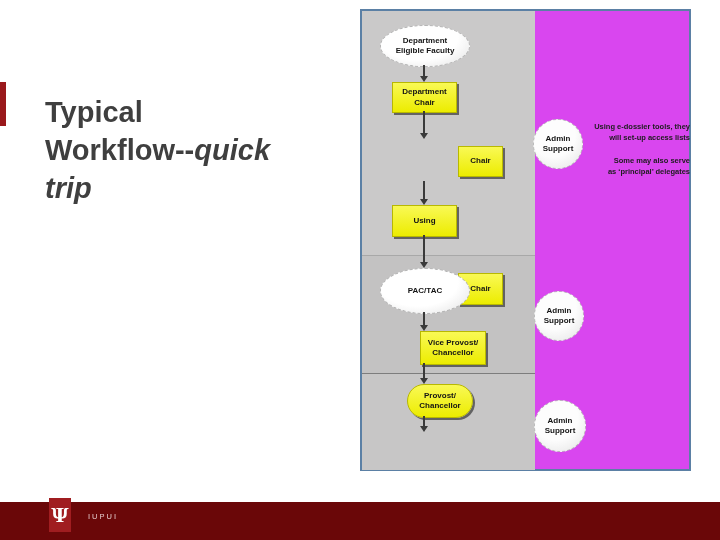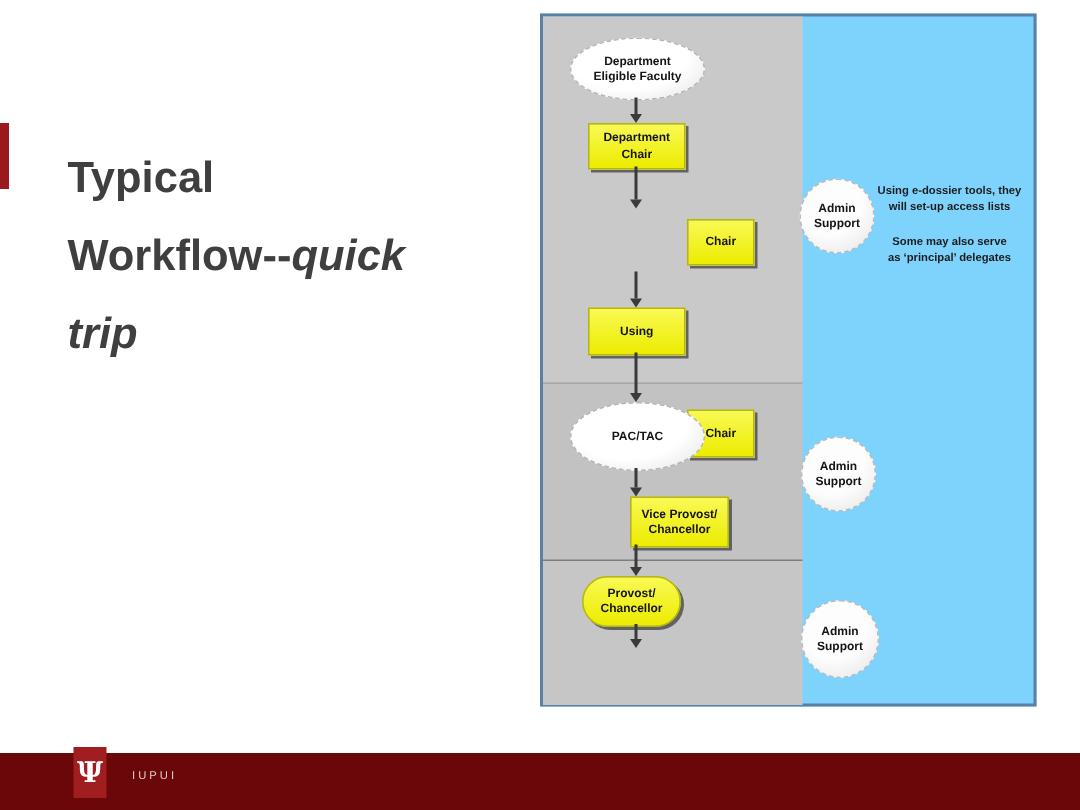--- a/index.html
+++ b/index.html
@@ -4,30 +4,30 @@
 <style>
   html,body{margin:0;padding:0;background:#fff;}
   .slide{position:relative;width:720px;height:540px;background:#ffffff;overflow:hidden;
          font-family:"Liberation Sans",sans-serif;}
 
   
   .accent-bar{position:absolute;left:0;top:82px;width:6px;height:44px;background:#9a191c;}
 
   
   .title{position:absolute;left:45px;top:93px;width:290px;color:#3f3f3f;
-         font-size:29px;font-weight:bold;line-height:52px;white-space:pre-line;}
+         font-size:29px;font-weight:bold;line-height:38px;white-space:pre-line;}
   .title .italic{font-style:italic;}
 
   
   .body-text{position:absolute;left:35px;top:307px;width:290px;color:#a12023;
              font-size:21.5px;line-height:29px;white-space:pre-line;}
 
   
   .diagram{position:absolute;left:360px;top:9px;width:327px;height:458px;
-           border:2px solid #5b80a5;background:#7dd3fc;}
+           border:2px solid #5b80a5;background:#d946ef;}
   .gray-band{position:absolute;left:0;width:173px;}
   .band1{top:0;height:244px;background:#cac9c9;}
   .band2{top:244px;height:118px;background:#c3c2c2;border-top:1px solid #a8a8a8;}
   .band3{top:362px;height:96px;background:#c7c6c6;border-top:1px solid #7d7d7d;}
 
   .node-text{font-size:8px;font-weight:bold;color:#141414;line-height:1.3;
              text-align:center;white-space:pre-line;}
 
   .ellipse{position:absolute;border-radius:50%;
            background:radial-gradient(ellipse at 42% 30%, #ffffff 55%, #e2e2e2 100%);
@@ -37,21 +37,21 @@
               display:flex;align-items:center;justify-content:center;z-index:1;}
   .admin-circle{position:absolute;border-radius:50%;
            background:radial-gradient(circle at 40% 32%, #fdfdfd 50%, #e3e3e3 100%);
            border:1px dashed #bbbbbb;display:flex;align-items:center;justify-content:center;z-index:2;}
 
   .arrow{position:absolute;left:58px;width:8px;display:flex;flex-direction:column;align-items:center;z-index:5;}
   .arrow .shaft{width:1.5px;flex:1;background:#3a3a3a;}
   .arrow .head{width:0;height:0;border-left:4px solid transparent;border-right:4px solid transparent;
                border-top:6px solid #3a3a3a;}
 
-  .note{position:absolute;left:214px;top:110px;width:114px;text-align:center;
+  .note{position:absolute;left:214px;top:110px;width:114px;text-align:right;
         font-size:7.5px;font-weight:bold;color:#1c1c1c;line-height:1.5;white-space:pre-line;}
 
   
   .footer-bar{position:absolute;left:0;top:502px;width:720px;height:38px;background:#6a0708;}
   .logo-square{position:absolute;left:49px;top:498px;width:22px;height:34px;background:#a01d20;
                display:flex;align-items:center;justify-content:center;z-index:6;}
   .trident{color:#ffffff;font-family:"DejaVu Serif",serif;font-size:19px;font-weight:bold;line-height:1;}
   .footer-label{position:absolute;left:88px;top:512px;color:#e5cbcb;font-size:7.5px;
                 font-weight:normal;letter-spacing:2px;z-index:6;}
 </style>
@@ -127,21 +127,21 @@
     <div class="yellow-box" style="left:29px;top:320px;width:64px;height:32px;margin-left:29px;">
       <span class="node-text">Vice Provost/
 Chancellor</span>
     </div>
 
     <div class="arrow" style="top:352px;height:21px;">
       <div class="shaft"></div>
         <div class="head"></div>
     </div>
 
-    <div class="yellow-box" style="left:26px;top:373px;width:64px;height:32px;border-radius:17px;">
+    <div class="yellow-box" style="left:45px;top:373px;width:64px;height:32px;border-radius:17px;">
       <span class="node-text">Provost/
 Chancellor</span>
     </div>
 
     <div class="arrow" style="top:405px;height:16px;">
       <div class="shaft"></div>
         <div class="head"></div>
     </div>
 
 

